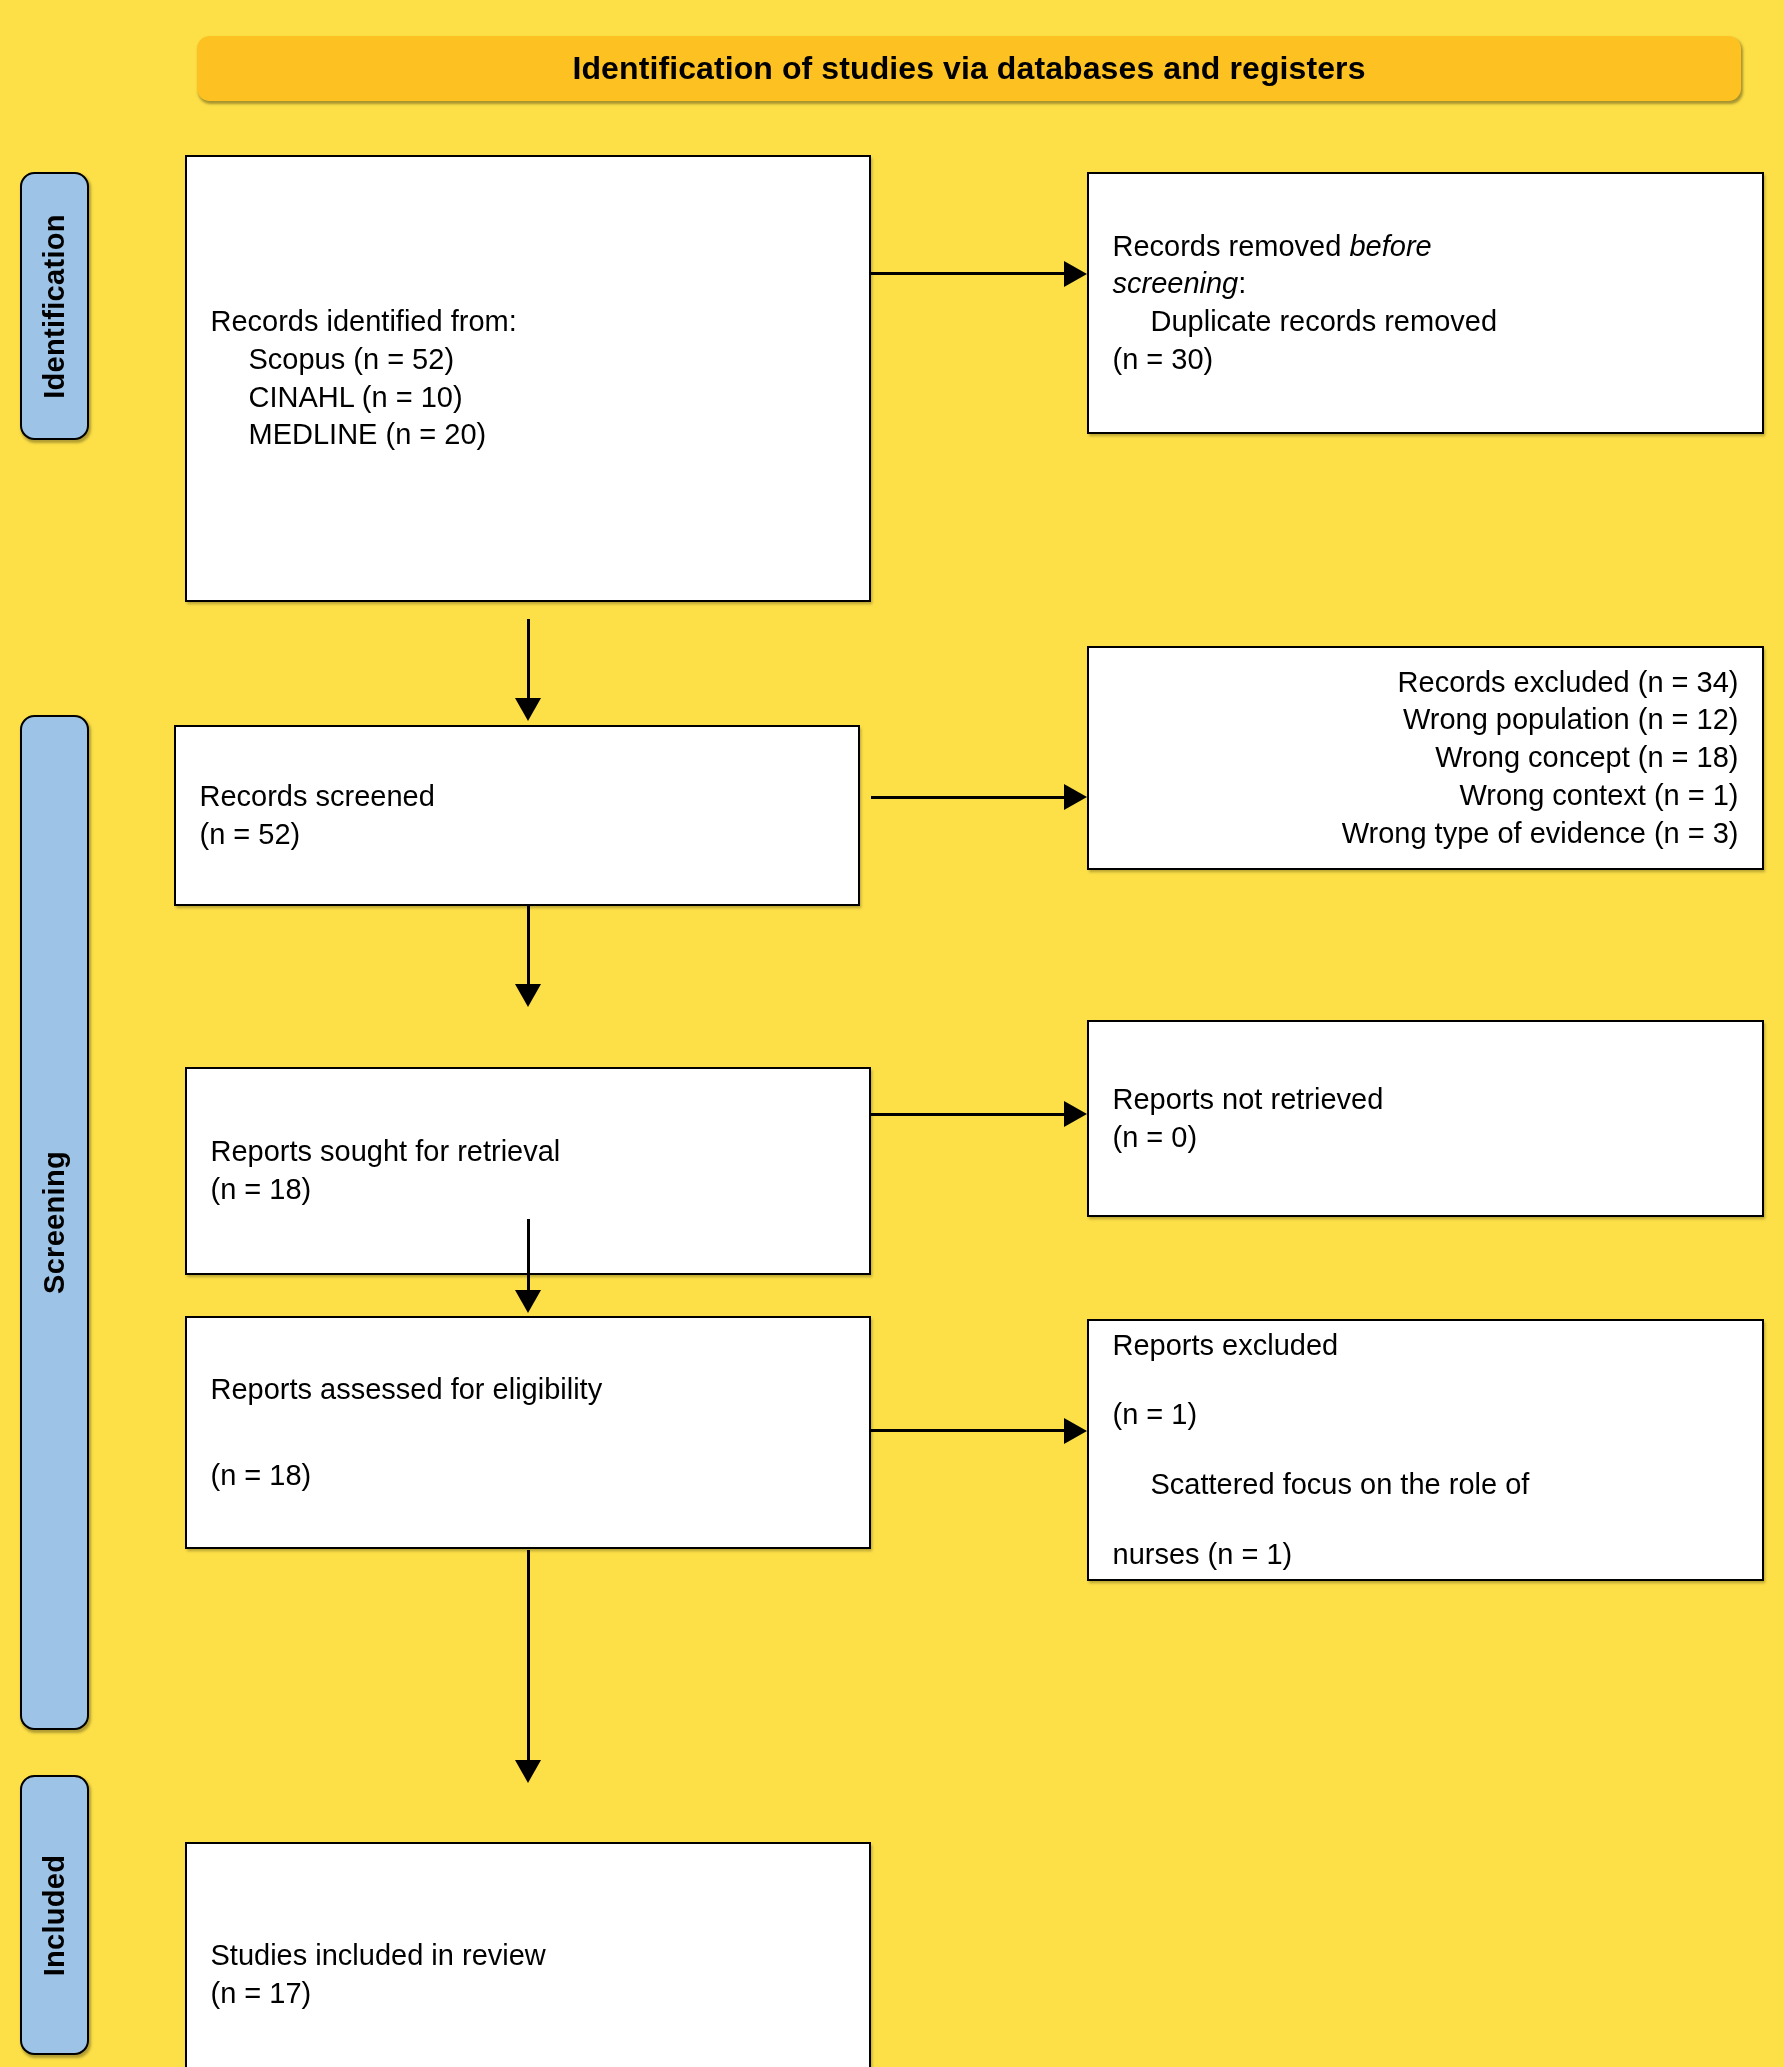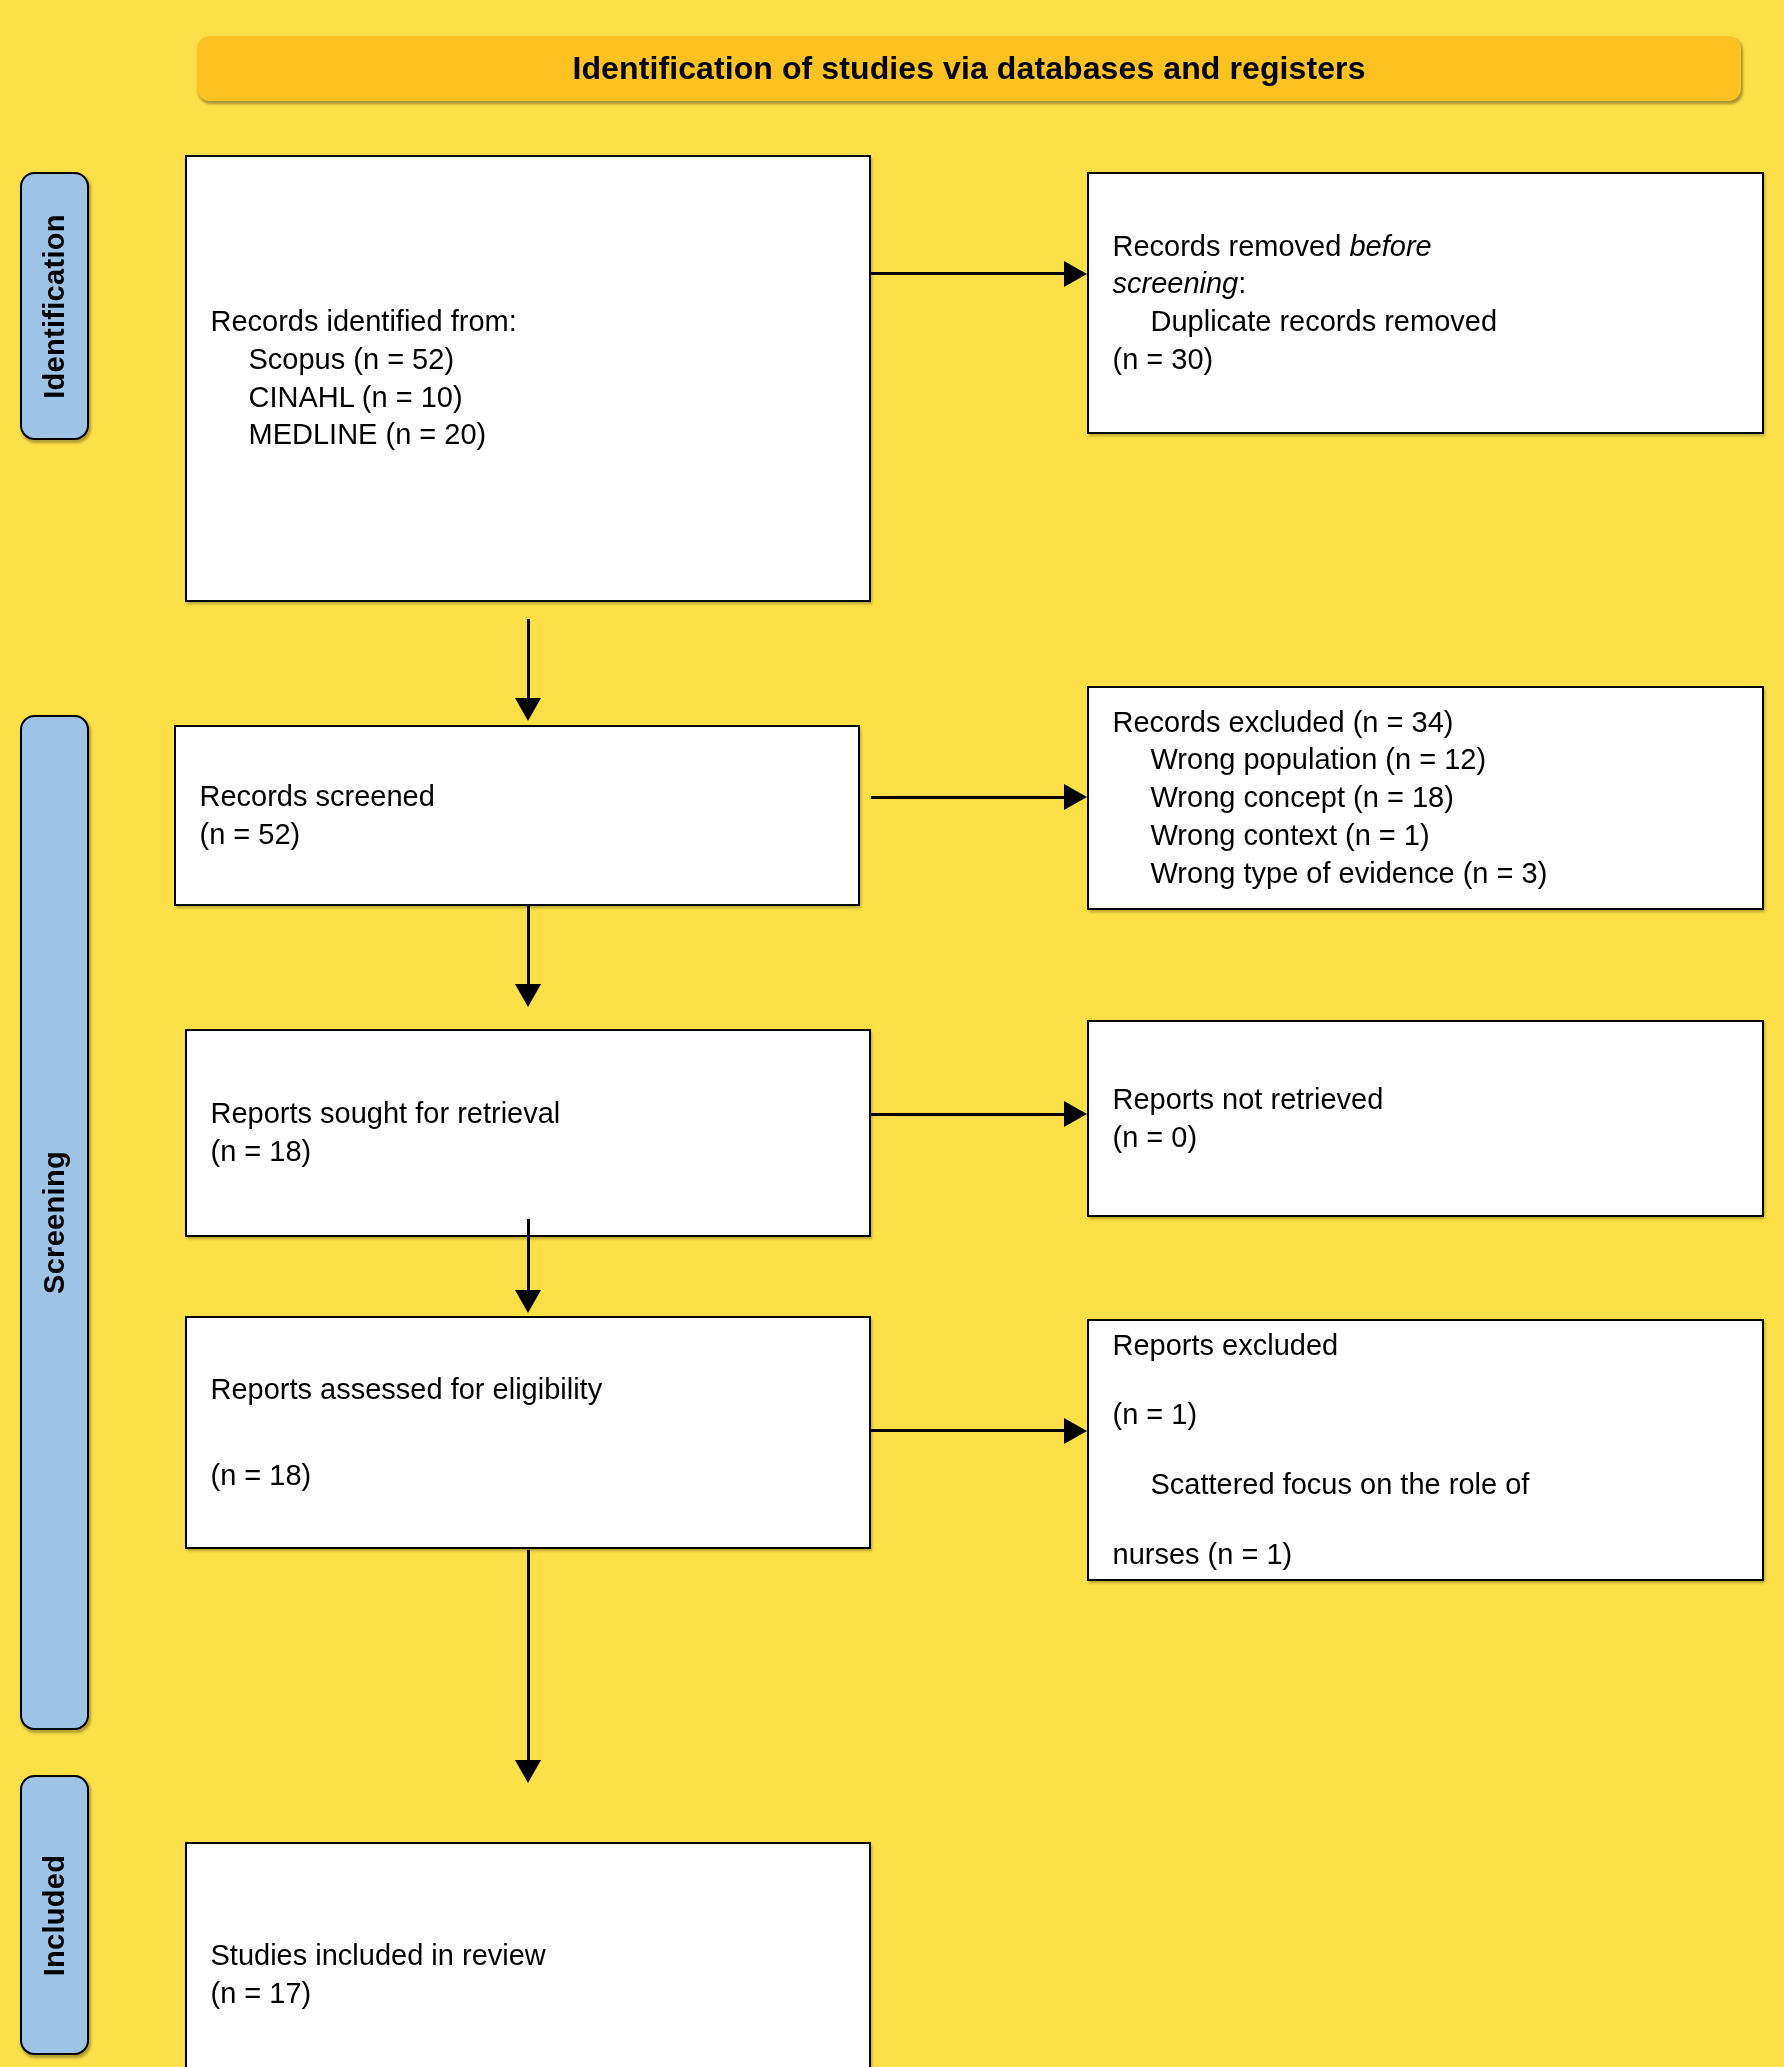--- a/index.html
+++ b/index.html
@@ -82,27 +82,27 @@
     line-height: 1.30;
     color: #000000;
     white-space: pre;
   }
   .flow-box .line.indent { padding-left: 38px; }
   .flow-box .line .ital { font-style: italic; }
 
   
   #box-identified   { left: 185px; top: 155px;  width: 686px; height: 447px; }
   #box-screened     { left: 174px; top: 725px;  width: 686px; height: 181px; }
-  #box-sought       { left: 185px; top: 1029px; width: 686px; height: 208px; }
+  #box-sought       { left: 185px; top: 1067px; width: 686px; height: 208px; }
   #box-assessed     { left: 185px; top: 1316px; width: 686px; height: 233px; gap: 48px; }
   #box-included     { left: 185px; top: 1842px; width: 686px; height: 266px; }
 
   
   #box-removed      { left: 1087px; top: 172px;  width: 677px; height: 262px; }
-  #box-excluded-rec { left: 1087px; top: 686px;  width: 677px; height: 224px; }
+  #box-excluded-rec { left: 1087px; top: 646px;  width: 677px; height: 224px; text-align: right; }
   #box-not-retrieved{ left: 1087px; top: 1020px; width: 677px; height: 197px; }
   #box-excluded-rep { left: 1087px; top: 1319px; width: 677px; height: 262px; gap: 32px; }
   .conn-line-v {
     position: absolute;
     width: 2.7px;
     background: #000000;
   }
   .conn-line-h {
     position: absolute;
     height: 2.7px;

